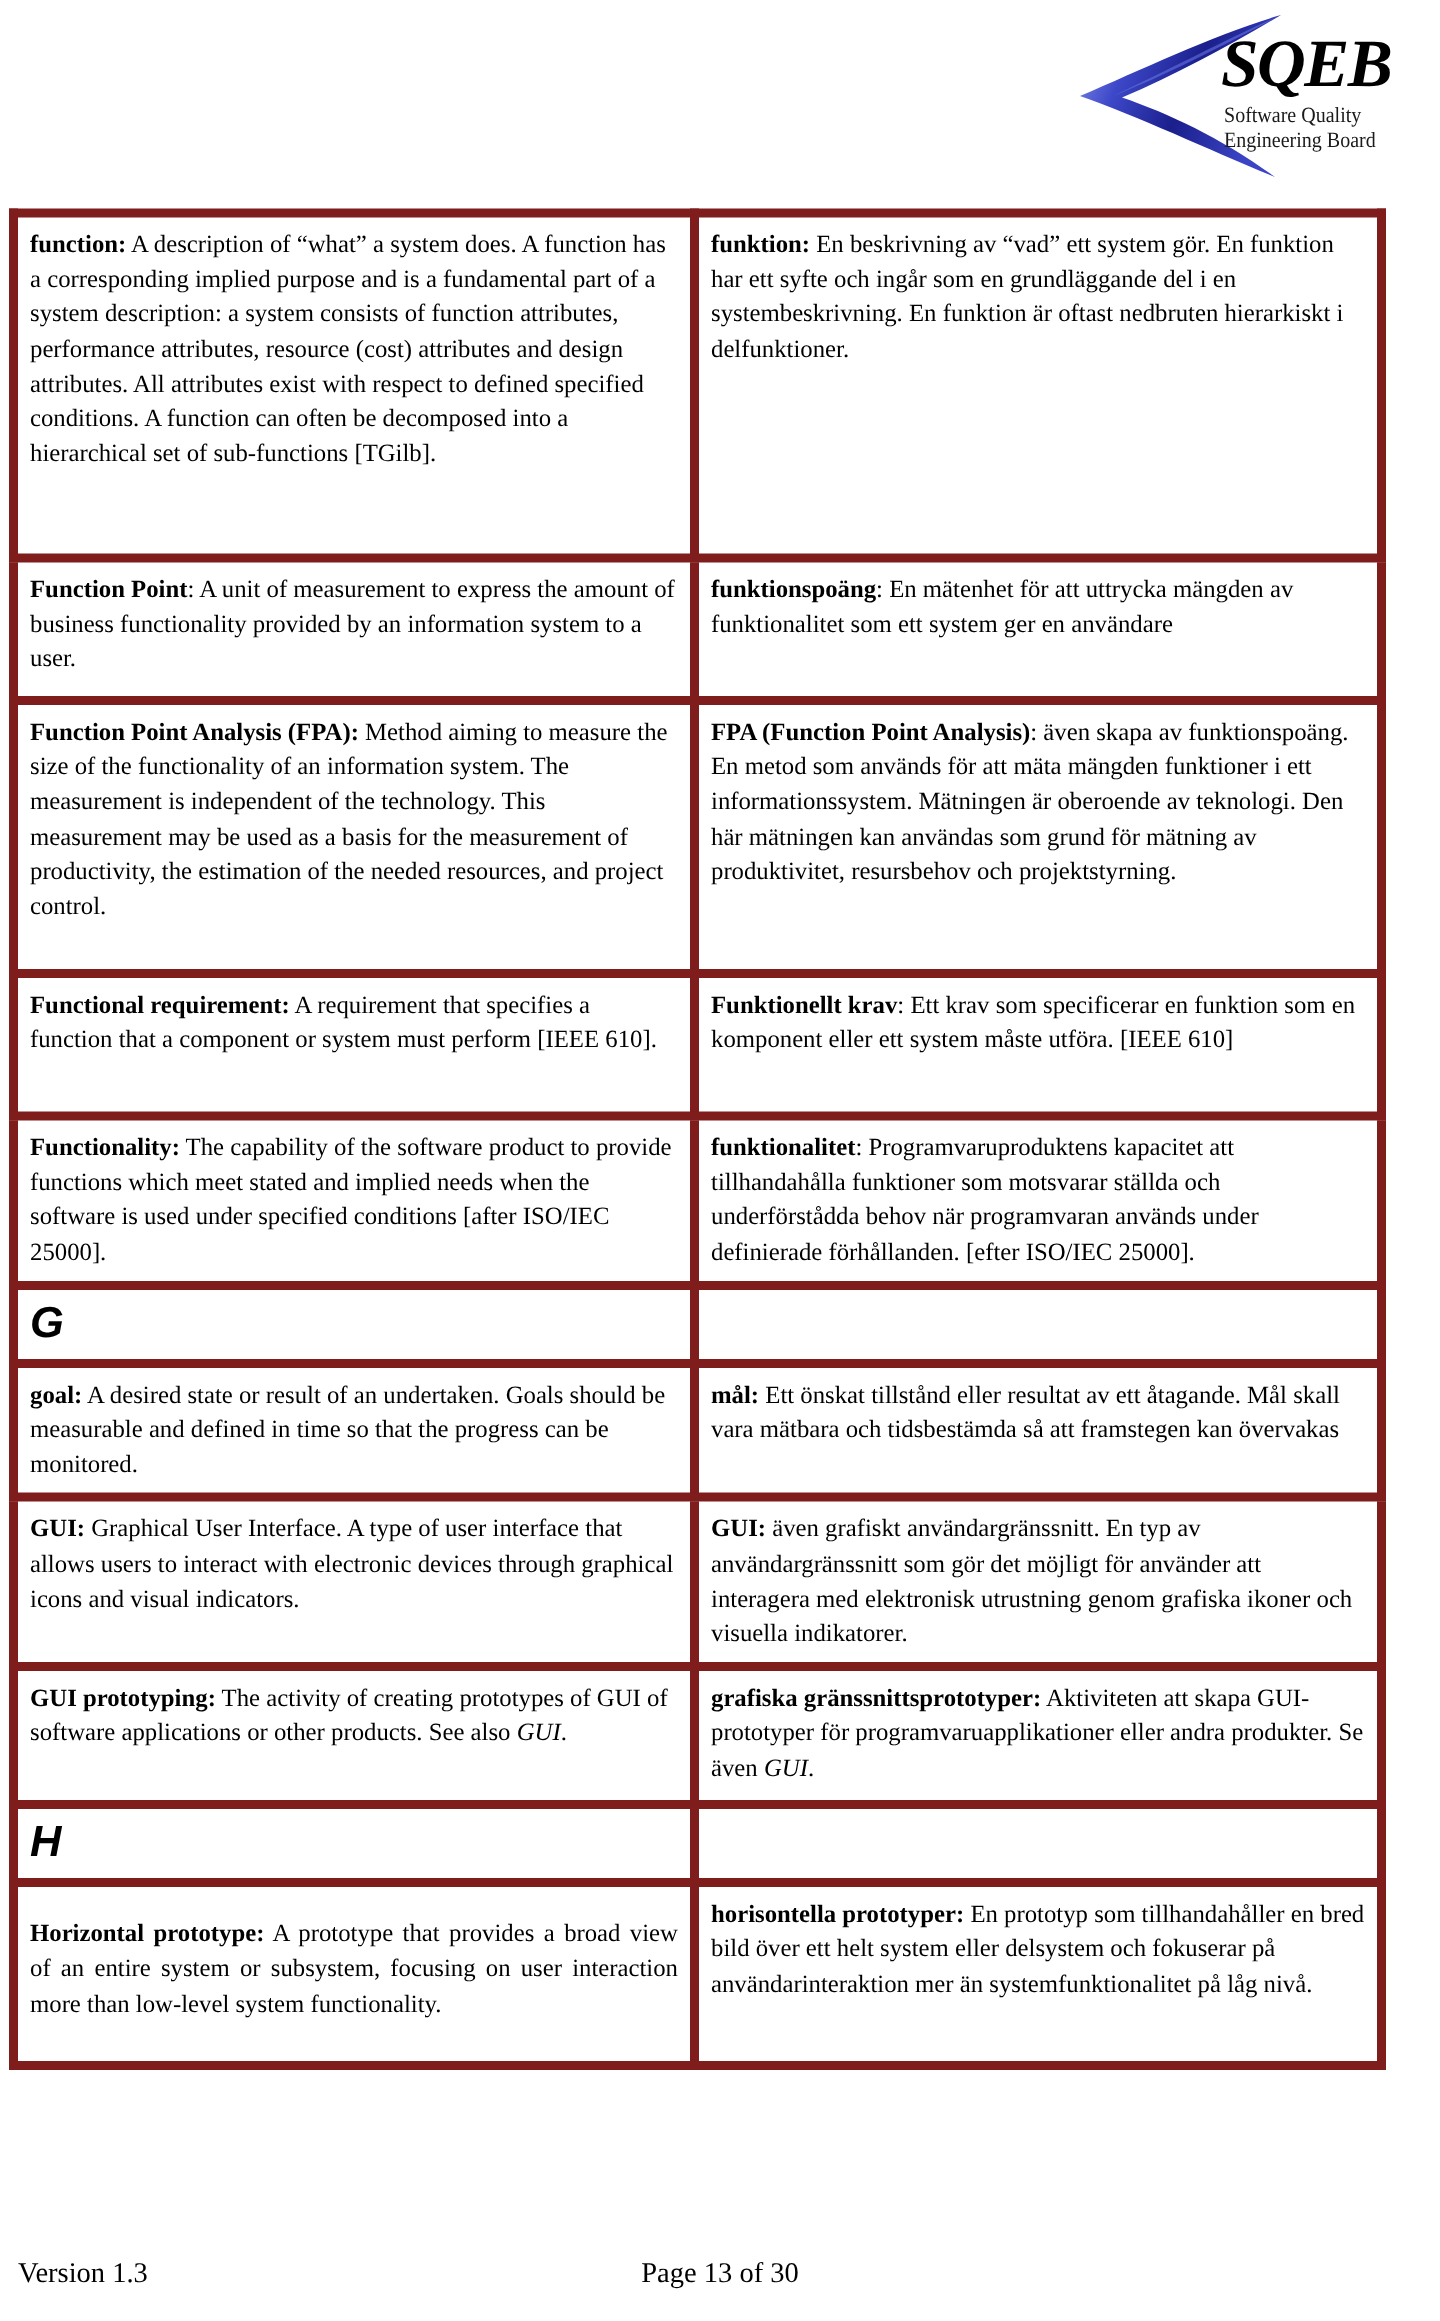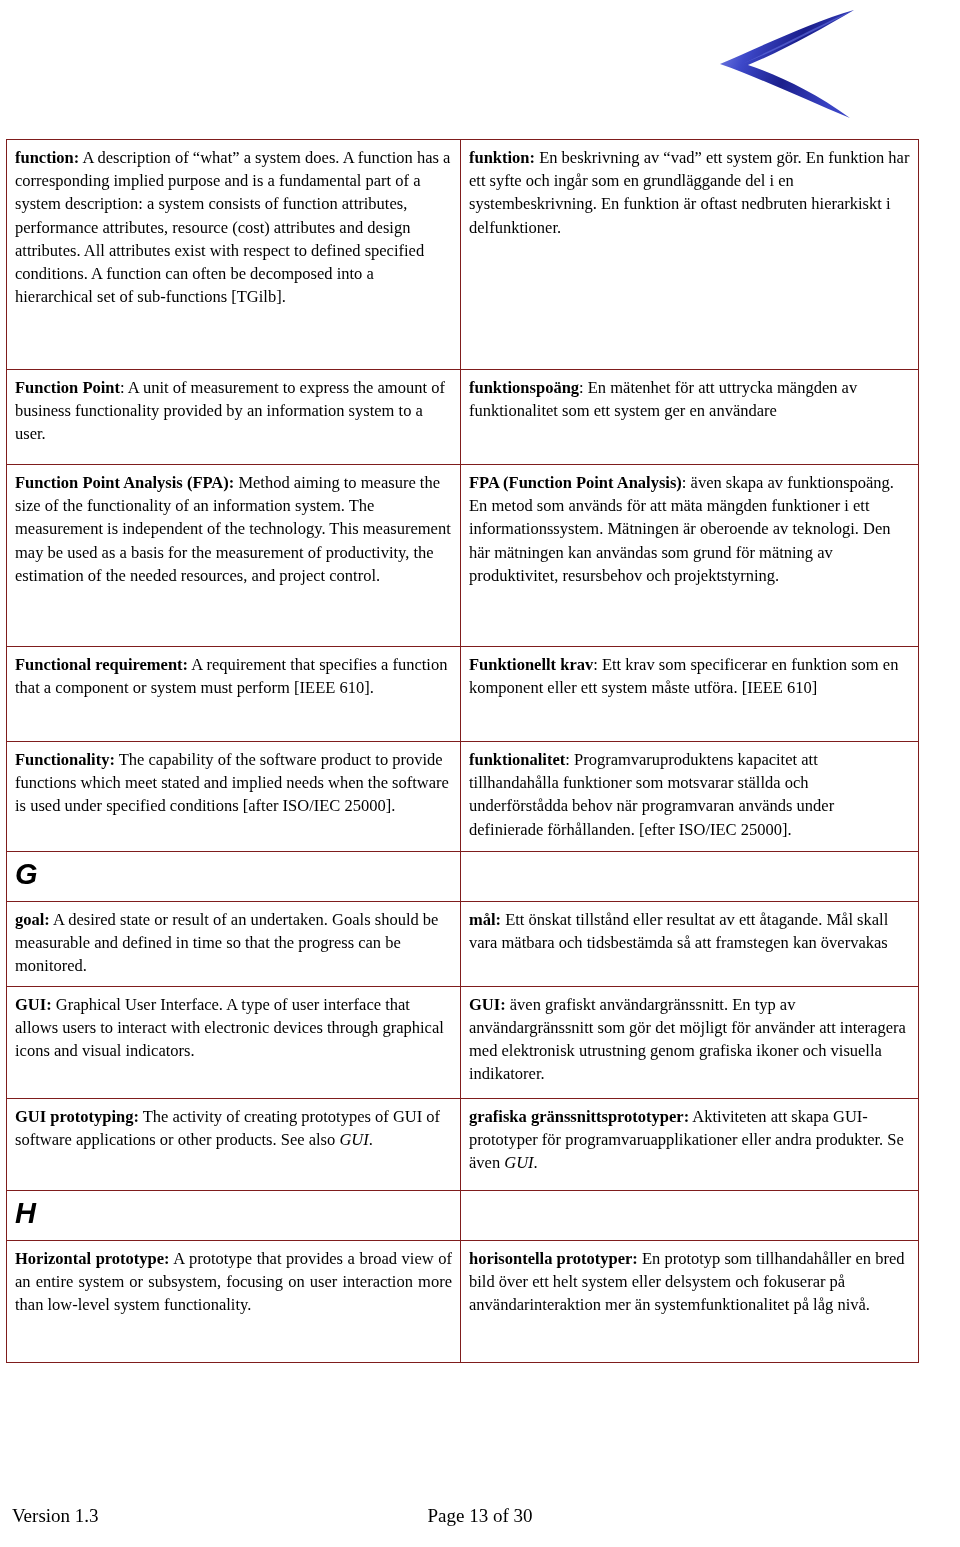--- a/index.html
+++ b/index.html
@@ -70,36 +70,36 @@
   
   #glossary-table {
     position: absolute;
     left: 6px;
     top: 139px;
     width: 912px;
     border-collapse: collapse;
     table-layout: fixed;
   }
   #glossary-table td {
-    border: 1px solid #7f1d1d;
+    border: 6px solid #7f1d1d;
     vertical-align: top;
     padding: 6px 8px 8px 8px;
   }
   #glossary-table td.col-en { width: 454px; }
   #glossary-table td.col-sv { width: 458px; }
 
   .term-en, .term-sv {
     font-family: "Liberation Serif", "DejaVu Serif", serif;
     font-size: 16.5px;
     line-height: 23.2px;
     text-align: left;
   }
   .term-sv { font-size: 16.5px; line-height: 23.2px; }
 
-  tr.row-justify .term-en { text-align: justify; }
+  tr.row-justify .term-en { text-align: justify; margin-top: 13px; }
 
   .lead { font-weight: bold; }
   .ital { font-style: italic; margin-top: 36px; }
 
   
   .letter-cell {
     height: 58px;
   }
   .letter-heading {
     font-family: "Liberation Sans", "DejaVu Sans", sans-serif;
@@ -159,20 +159,25 @@
           <stop offset="0%" stop-color="#8f99ee"></stop>
           <stop offset="30%" stop-color="#3d48c9"></stop>
           <stop offset="62%" stop-color="#1b1f8c"></stop>
           <stop offset="100%" stop-color="#3a44c4"></stop>
         </linearGradient>
       </defs>
       <path d="M152 2 C 110 14, 60 38, 18 56 C 58 70, 104 92, 148 110
                C 112 84, 78 68, 46 57 C 82 42, 120 21, 152 2 Z" fill="url(#swooshGrad)"></path>
       <path d="M152 2 C 120 16, 78 38, 40 56 C 76 42, 118 20, 152 2 Z" fill="#6b79e8" opacity="0.55"></path>
     </svg>
+    <div id="logo-wordmark">
+      <span id="logo-sqeb">SQEB</span>
+      <span class="logo-sub" id="logo-sub1">Software Quality</span>
+      <span class="logo-sub">Engineering Board</span>
+    </div>
   </div>
 </div>
 
 <table id="glossary-table">
   <tbody>
 
     <tr class="r-function">
       <td class="col-en">
         <div class="term-en">
           <span class="lead">function:</span><span> A description of “what” a system does. A function has a corresponding implied purpose and is a fundamental part of a system description: a system consists of function attributes, performance attributes, resource (cost) attributes and design attributes. All attributes exist with respect to defined specified conditions.  A function can often be decomposed into a hierarchical set of sub-functions [TGilb].</span>

